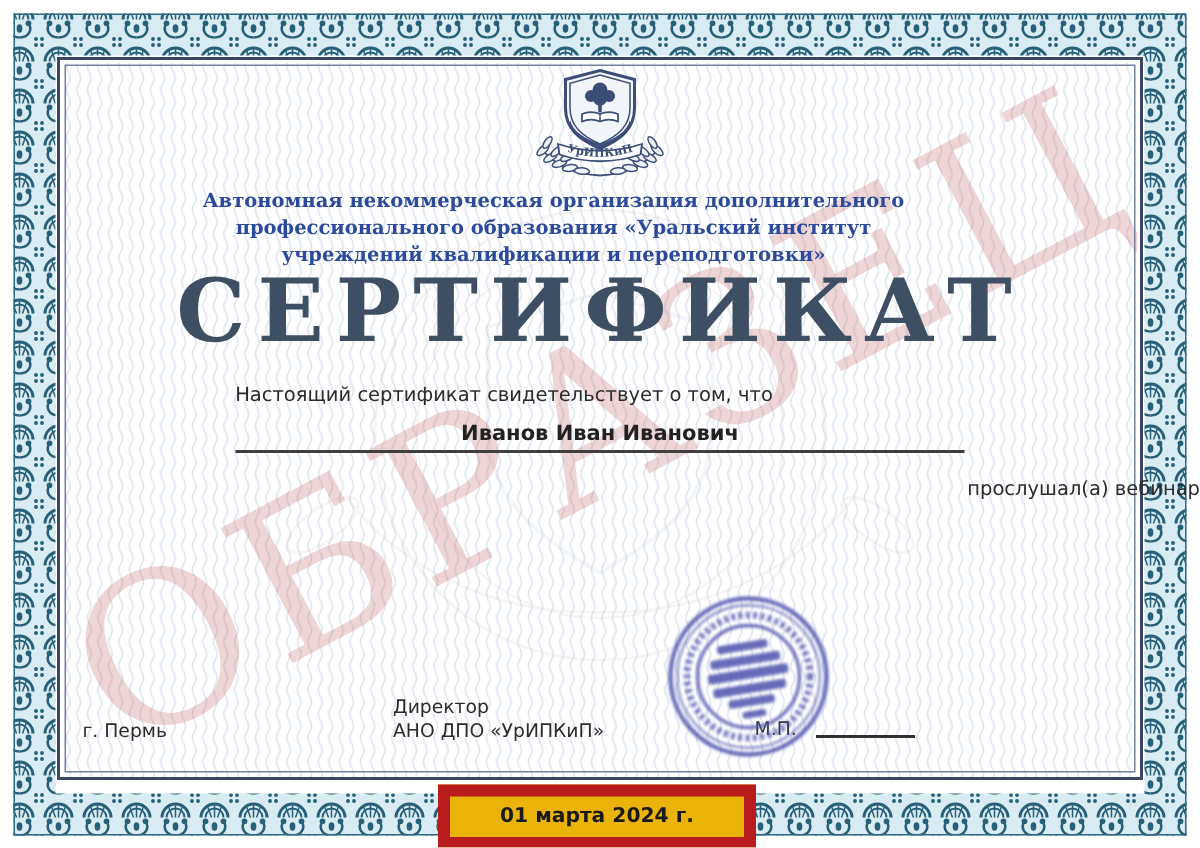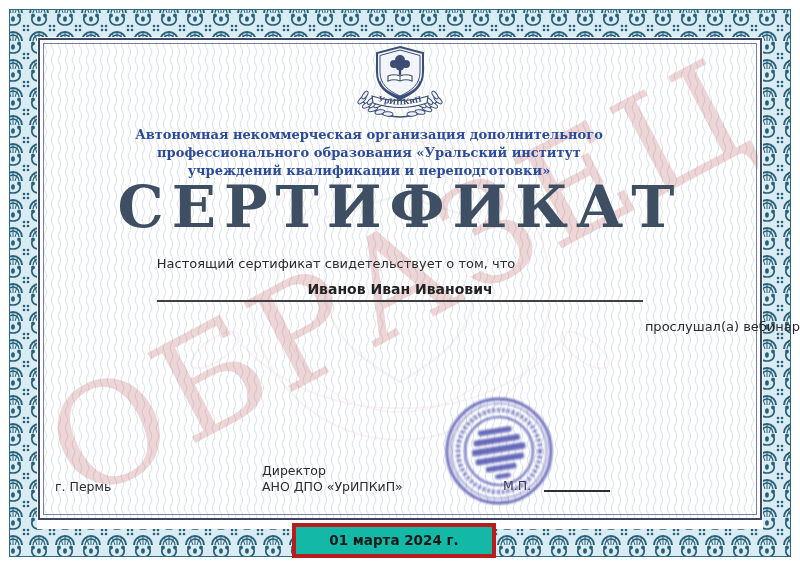--- a/index.html
+++ b/index.html
@@ -41,21 +41,21 @@
   }
   .city{left:55px;top:479px;font-size:12.5px;color:#2b2b2b;}
   .director{left:252px;top:463px;font-size:12.5px;line-height:15.5px;color:#2b2b2b;margin-left:10px;}
   .mp{left:503px;top:478px;font-size:12.5px;color:#333;}
   .sig-line{left:544px;top:490px;width:66px;height:0;border-top:2px solid #2f2f2f;}
   .disclaimer{left:0;top:501px;width:800px;text-align:center;font-size:11px;color:#5f6673;}
   .logo{position:absolute;left:338px;top:42px;z-index:3;}
   .stamp{position:absolute;left:444px;top:396px;z-index:3;opacity:0.85;}
   .date-box{
     position:absolute;left:292px;top:523px;width:196px;height:27px;z-index:5;
-    background:#14b8a6;border:4px solid #b91c1c;text-align:center;
+    background:#eab308;border:8px solid #b91c1c;text-align:center;
     font-size:13.5px;font-weight:bold;line-height:27px;color:#1a1a1a;
   }
 </style>
 </head>
 <body>
 
 <div class="cert">
 
   <svg class="bg-svg" width="800" height="565" viewBox="0 0 800 565">
     <defs>

